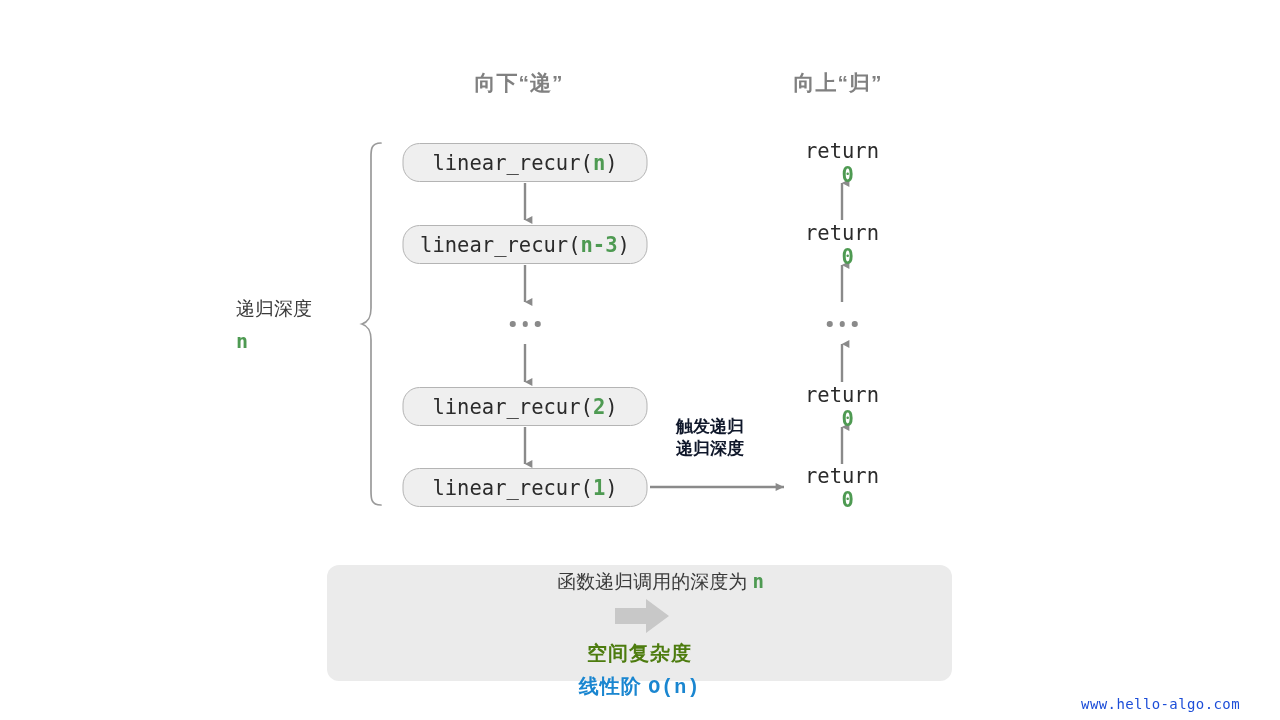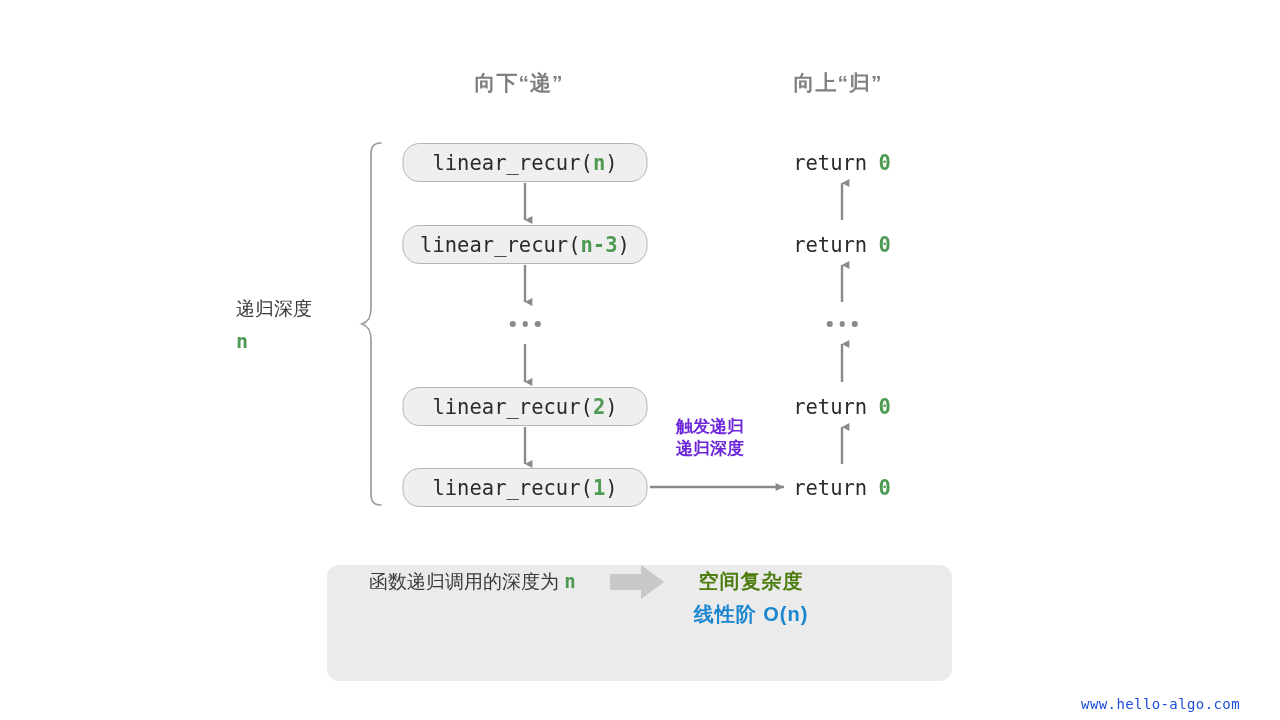--- a/index.html
+++ b/index.html
@@ -59,20 +59,21 @@
     position: absolute;
     font-family: "DejaVu Sans Mono", "Liberation Mono", monospace;
     font-size: 20.5px;
     color: #2b2b2b;
     white-space: nowrap;
     transform: translateX(-50%);
     height: 39px;
     display: flex;
     align-items: center;
     justify-content: center;
+    flex-direction: column;
   }
   .ret-label .zero {
     color: #4e9a52;
     font-weight: bold;
     margin-left: 0.55em;
   }
   
   .dots {
     position: absolute;
     transform: translateX(-50%);
@@ -105,34 +106,35 @@
     font-family: "DejaVu Sans Mono", "Liberation Mono", monospace;
     font-size: 20px;
     font-weight: bold;
     color: #4e9a52;
   }
   
   .trigger-note {
     position: absolute;
     font-size: 17px;
     font-weight: bold;
-    color: #6d28d9;
+    color: #0f172a;
     line-height: 1.28;
     text-align: center;
     transform: translateX(-50%);
     white-space: nowrap;
   }
   
   .summary {
     position: absolute;
     box-sizing: border-box;
     background: #ebebeb;
     border-radius: 12px;
     display: flex;
-    align-items: flex-start;
+    align-items: center;
+    flex-direction: column;
   }
   .summary-left {
     flex: 0 0 auto;
     padding-left: 42px;
     text-align: right;
     line-height: 1.72;
     white-space: nowrap;
   }
   .sum-line {
     font-size: 19px;
@@ -163,21 +165,21 @@
     color: #4d7c0f;
     letter-spacing: 1px;
   }
   .sum-value {
     font-size: 20px;
     font-weight: bold;
     color: #1a86d0;
     letter-spacing: 1px;
   }
   .sum-value .mono {
-    font-family: Liberation Sans, sans-serif;
+    font-family: Liberation Mono, monospace;
     margin-top: 48px;
   }
   
   .watermark {
     position: absolute;
     right: 40px;
     bottom: 20px;
     font-family: "DejaVu Sans Mono", "Liberation Mono", monospace;
     font-size: 14px;
     color: #1d4ed8;

